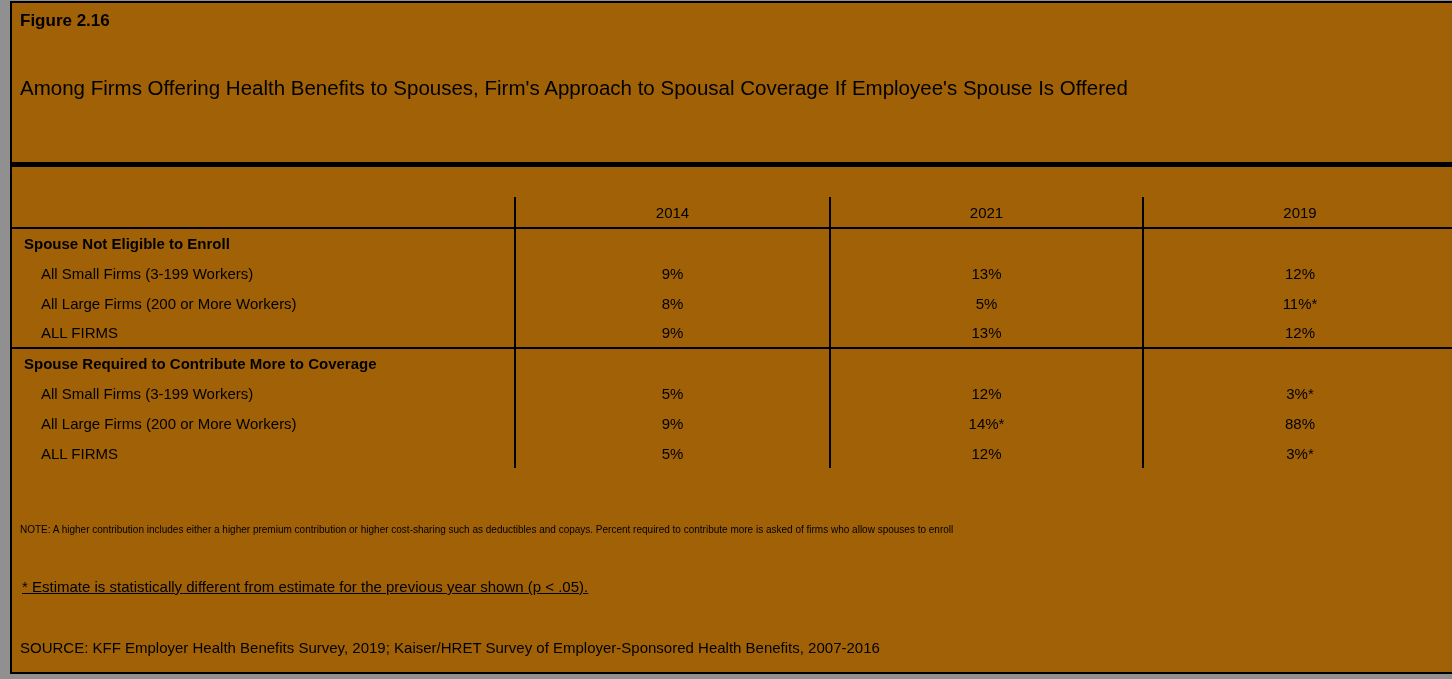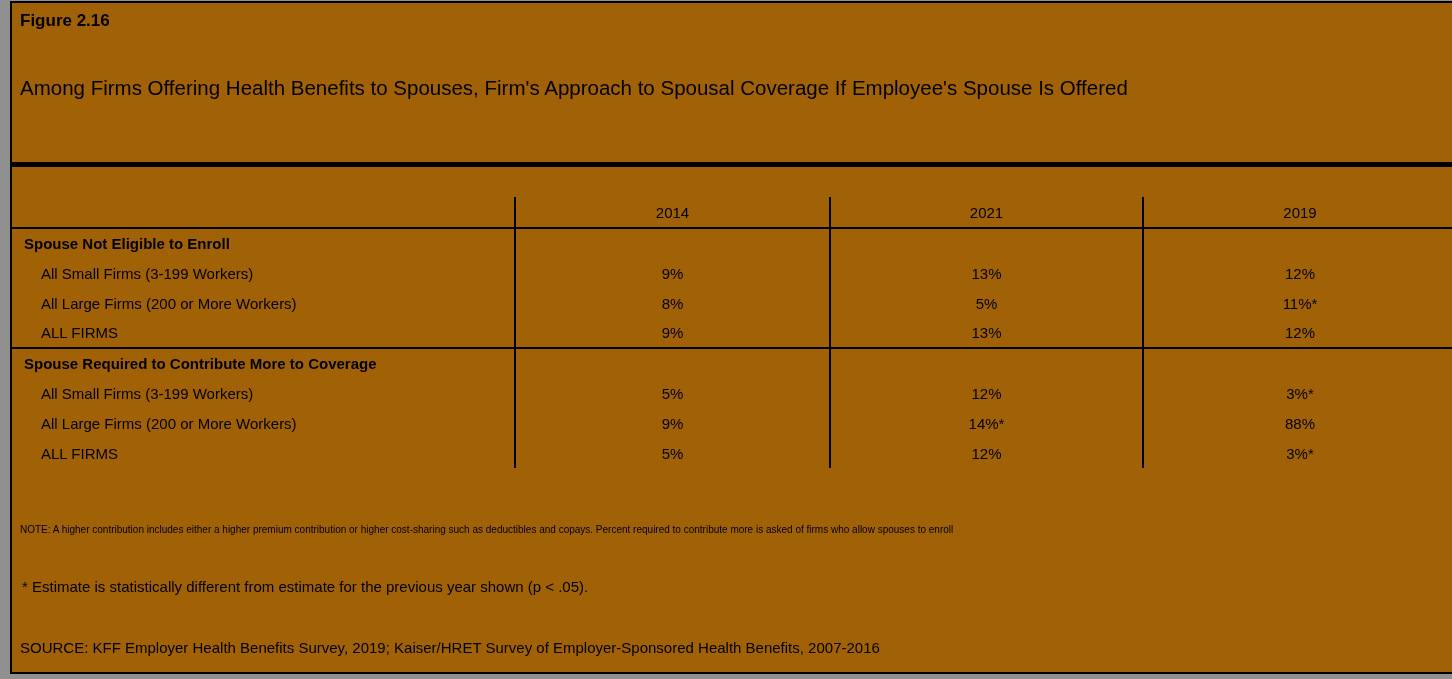--- a/index.html
+++ b/index.html
@@ -44,21 +44,21 @@
   td.val { text-align:center; }
   td.lbl-sec { font-weight:bold; padding-left:12px; }
   td.lbl-sub { padding-left:29px; }
   tr.section-end td { border-bottom:2px solid #000; }
   .note-text {
     position:absolute; left:8px; top:487px;
     font-size:10px; line-height:27px; width:1408px;margin-top:26px;
   }
   .footnote-text {
     position:absolute; left:10px; top:575px;
-    font-size:15px; width:1408px;
+    font-size:15px; width:1408px;text-decoration:underline;
   }
   .source-text {
     position:absolute; left:8px; top:636px;
     font-size:15px; width:1408px;
   }
 </style>
 </head>
 <body>
 
 <div class="content">

